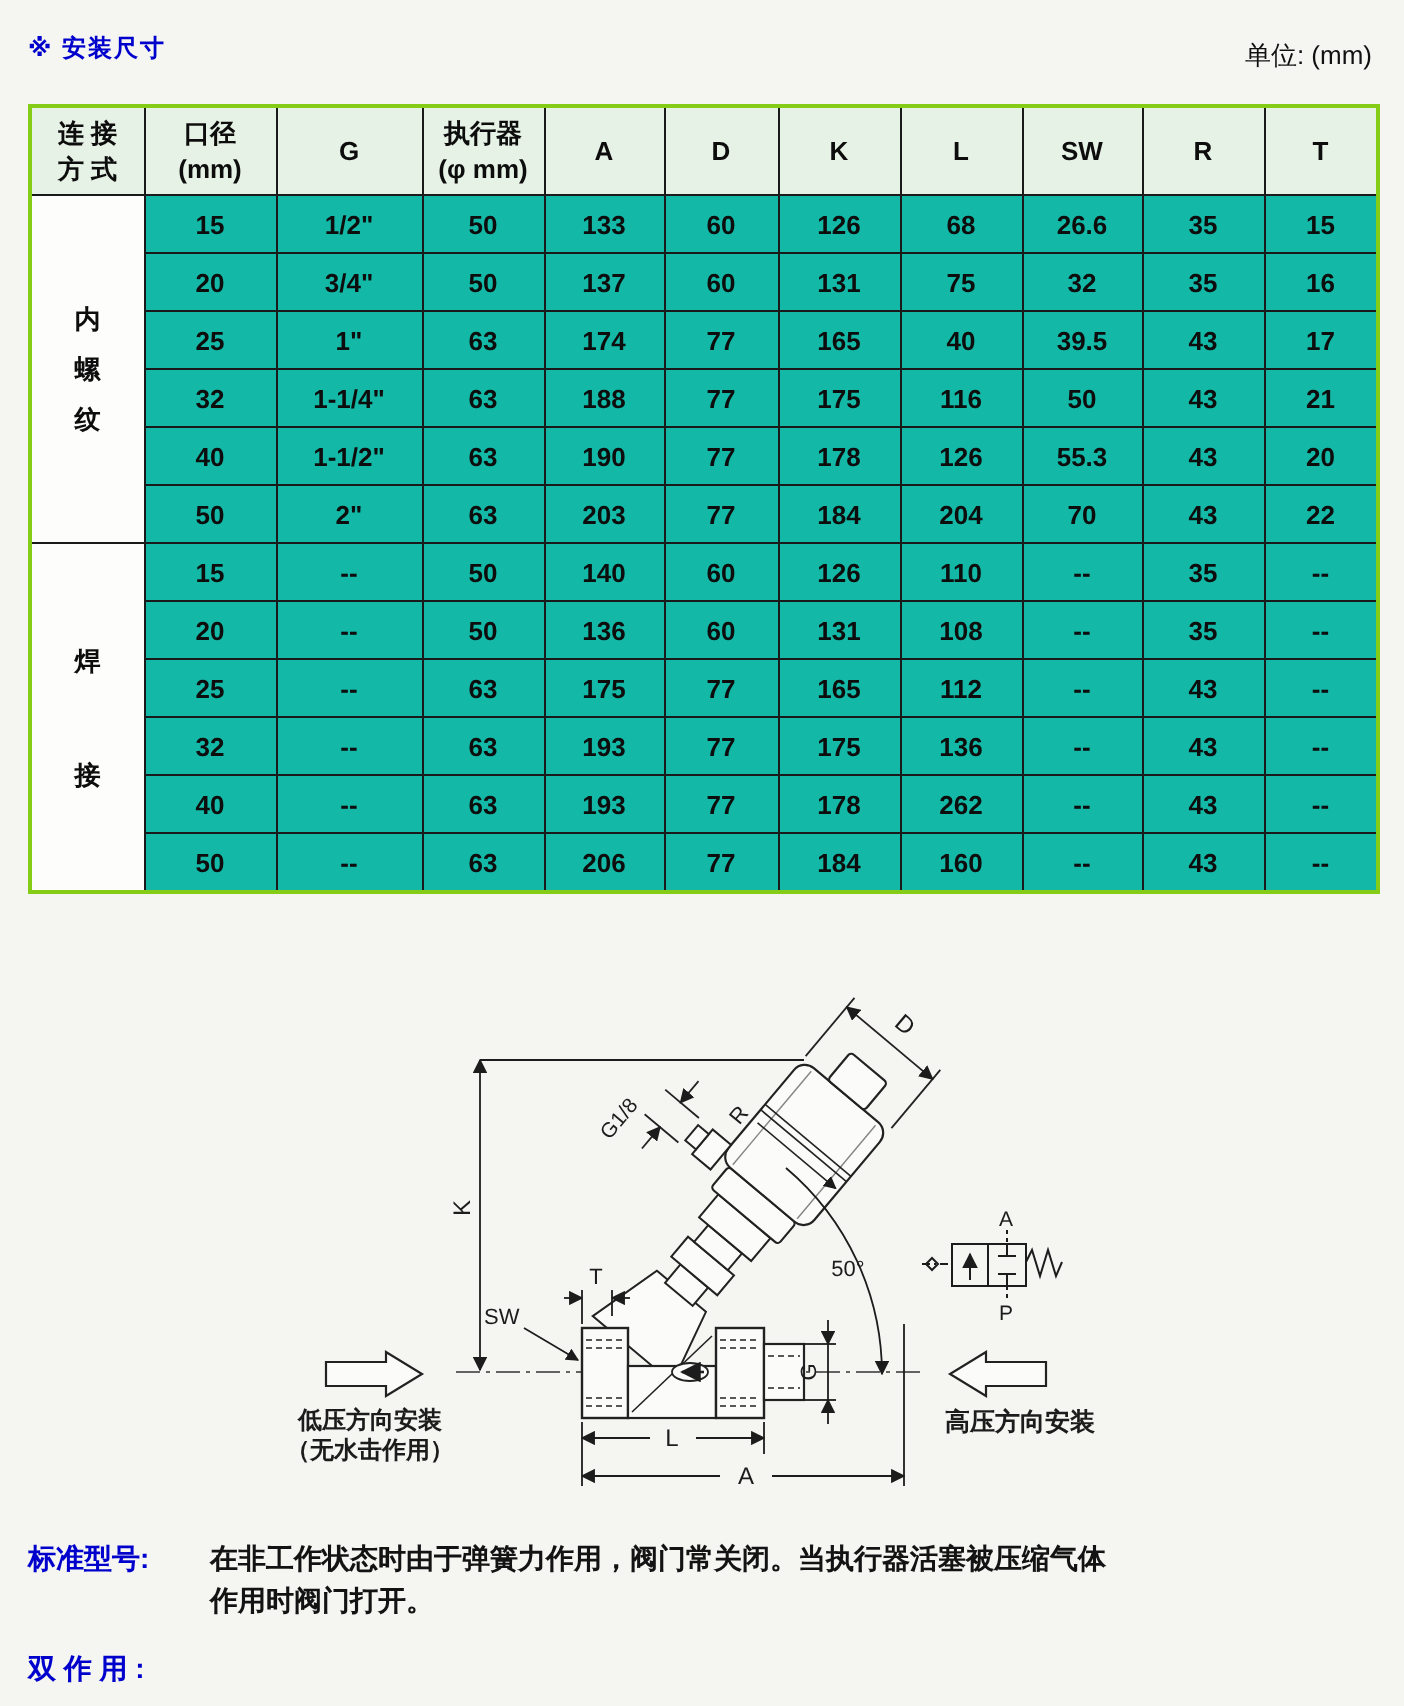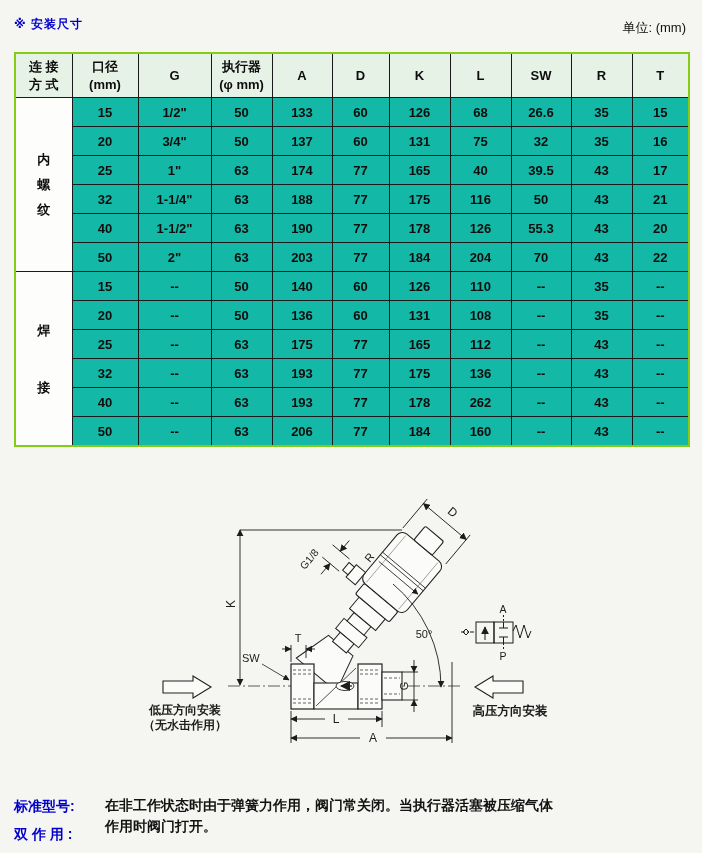--- a/index.html
+++ b/index.html
@@ -39,22 +39,22 @@
   .vlabel{display:flex;flex-direction:column;align-items:center;justify-content:center;font-weight:700;}
   .vlabel span{display:block;line-height:1;}
   
   .diagram{position:absolute;left:0;top:450px;}
   .diagram text{fill:#1c1c1c;}
   
   .note{position:absolute;left:14px;width:676px;font-size:14px;line-height:21px;font-weight:700;}
   .note .nlabel{
     position:absolute;left:0;top:0;color:#0000cc;font-weight:700;white-space:nowrap;
   }
-  .note .nbody{margin-left:91px;color:#131313;font-family:Liberation Mono, monospace;}
-  .note1{top:769px;margin-top:27px;}
+  .note .nbody{margin-left:91px;color:#131313;}
+  .note1{top:769px;}
   .note2{top:824px;text-align:center;}
 </style>
 </head>
 <body>
 
 <div class="page-title">※ 安装尺寸</div>
 <div class="unit-label">单位: (mm)</div>
 
 <div class="tbl-wrap">
   <table class="dims">

